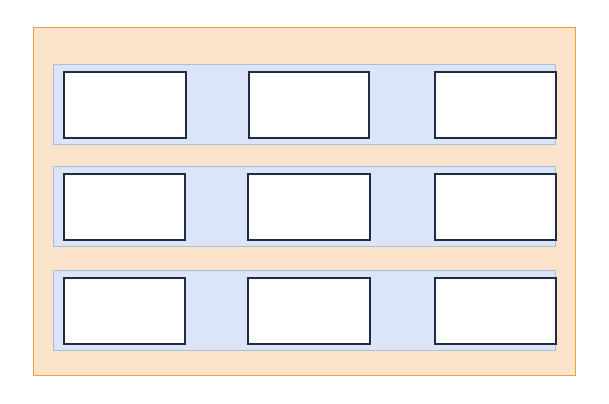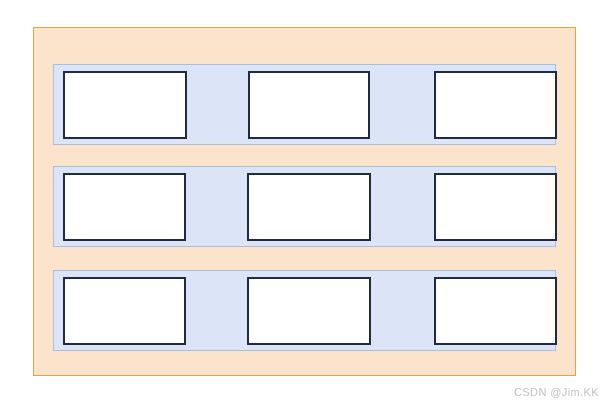--- a/index.html
+++ b/index.html
@@ -110,15 +110,14 @@
     </div>
 
     <div class="row-band row-3">
       <div class="box col-1"></div>
       <div class="box col-2"></div>
       <div class="box col-3"></div>
     </div>
 
   </div>
 
-  <div class="watermark">CSDN @Jim.KK</div>
 
 </div>
 
 </body></html>

